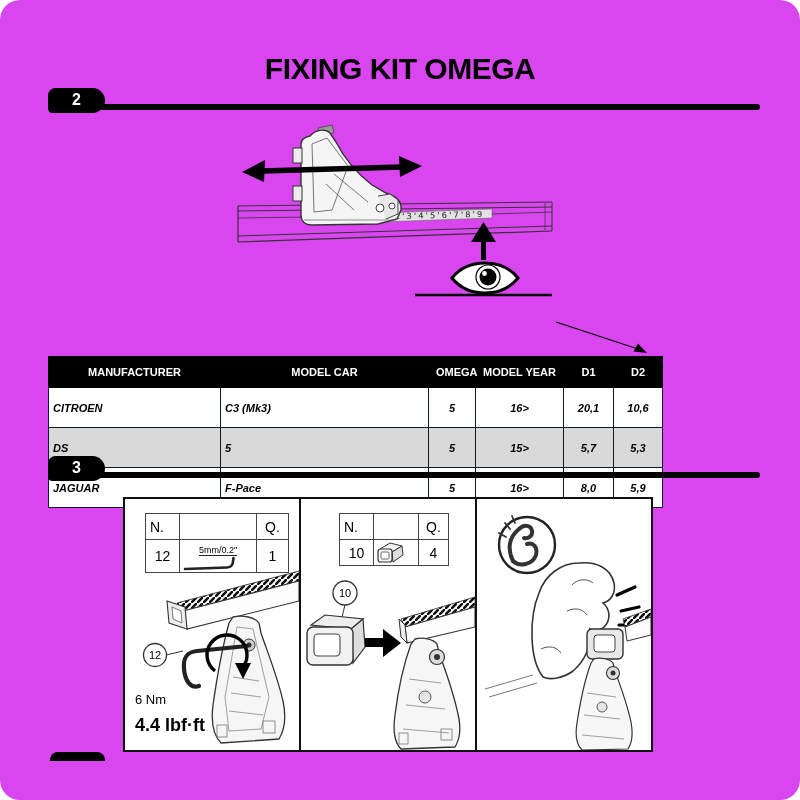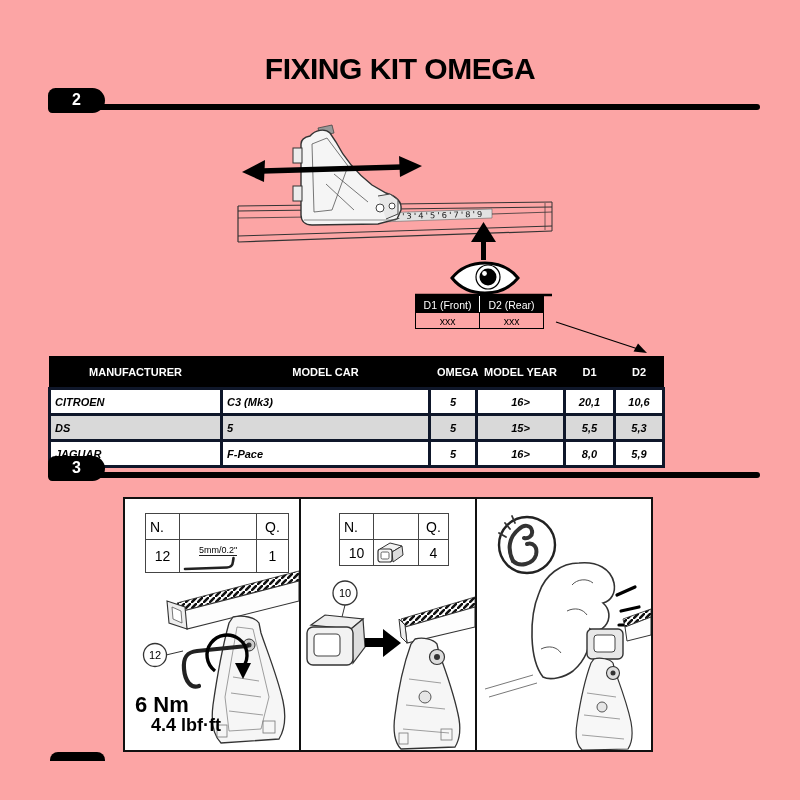--- a/index.html
+++ b/index.html
@@ -1,17 +1,17 @@
 <!DOCTYPE html>
 <html><head>
 <meta charset="utf-8">
 <style>
   html,body{margin:0;padding:0;background:#fff;}
-  .page{position:relative;width:800px;height:800px;background:#fca5a5;overflow:hidden;
-        font-family:"Liberation Sans",sans-serif;color:#000;}
+  .page{position:relative;width:800px;height:800px;background:#d946ef;overflow:hidden;
+        font-family:"Liberation Sans",sans-serif;color:#000;border-radius:20px;}
 
   
   .title{position:absolute;left:0;top:52px;width:800px;text-align:center;
          font-size:30px;font-weight:bold;letter-spacing:-0.5px;}
 
   
   .step{position:absolute;left:48px;width:712px;height:30px;}
   .step .tab{position:absolute;left:0;top:0;width:57px;height:25px;background:#000;
              border-radius:9px 15px 15px 5px;color:#fff;font-size:16px;font-weight:bold;
              text-align:center;line-height:24px;z-index:2;}
@@ -26,21 +26,21 @@
                  font-size:10.5px;padding:0;}
   .mini-table .hd{background:#000;color:#fff;border-color:#000;}
   .mini-table .hd.first{border-right:1px solid #fff;}
 
   
   .fit-table{position:absolute;left:48px;top:356px;width:614px;border-collapse:collapse;
              table-layout:fixed;}
   .fit-table th{background:#000;color:#fff;font-size:11px;font-weight:bold;height:16px;
                 padding:7px;border:1px solid #000;}
   .fit-table td{font-size:11px;font-weight:bold;font-style:italic;height:15px;
-                border:3px solid #0f172a;padding:4px;text-align:center;background:#fff;}
+                border:1px solid #0f172a;padding:12px;text-align:center;background:#fff;}
   .fit-table td.lft{text-align:left;padding-left:4px;}
   .fit-table tr.alt td{background:#d9d9d9;}
 
   
   .panels{position:absolute;left:123px;top:497px;display:flex;}
   .panel{width:174px;height:251px;border:2px solid #111;position:relative;background:#fff;}
   .panel + .panel{margin-left:-2px;}
 
   .nq-table{position:absolute;top:14px;border-collapse:collapse;font-size:14px;background:#fff;}
   .nq-table td{border:1px solid #444;text-align:center;padding:0;height:25px;}
@@ -49,22 +49,22 @@
   .p1 .cN{width:29px;}.p1 .cM{width:76px;}.p1 .cQ{width:31px;}
   .p2 .nq-table{left:38px;}
   .p2 .cN{width:29px;}.p2 .cM{width:44px;}.p2 .cQ{width:29px;}
 
   .keycell{position:relative;}
   .keylabel{display:inline-block;font-size:9px;line-height:10px;border-bottom:1px solid #222;
             margin-top:1px;}
   .art{position:absolute;left:0;top:68px;}
   .art3{position:absolute;left:0;top:0;}
 
-  .torque-nm{position:absolute;left:10px;top:193px;font-size:22px;font-weight:bold;}
-  .torque-lb{position:absolute;left:10px;top:216px;font-size:18px;font-weight:bold;margin-left:16px;}
+  .torque-nm{position:absolute;left:10px;top:193px;font-size:13px;font-weight:normal;}
+  .torque-lb{position:absolute;left:10px;top:216px;font-size:18px;font-weight:bold;}
 
   svg{display:block;}
   .callout-txt{font-size:11px;font-family:"Liberation Sans",sans-serif;}
 </style>
 </head>
 <body>
 
 <div class="page">
 
   <div class="title">FIXING KIT OMEGA</div>
@@ -118,32 +118,20 @@
 
     <g>
       <path d="M 222 160 C 238 140 272 140 288 160 C 272 180 238 180 222 160 Z" fill="#fff" stroke="#000" stroke-width="3"></path>
       <circle cx="258" cy="159" r="12" fill="#fff" stroke="#000" stroke-width="1.2"></circle>
       <circle cx="258" cy="159" r="8.5" fill="#000"></circle>
       <circle cx="254.5" cy="155.5" r="2.4" fill="#fff"></circle>
     </g>
     <path d="M 185 177 L 322 177" stroke="#000" stroke-width="2.5"></path>
   </svg>
 
-  <table class="mini-table">
-    <tbody>
-        <tr>
-      <td class="hd first">D1 (Front)</td>
-      <td class="hd">D2 (Rear)</td>
-    </tr>
-    <tr>
-      <td>xxx</td>
-      <td>xxx</td>
-    </tr>
-  </tbody>
-    </table>
 
   <svg style="position:absolute;left:552px;top:316px;" width="100" height="42" viewBox="0 0 100 42">
     <line x1="4" y1="6" x2="86" y2="33" stroke="#000" stroke-width="1.3"></line>
     <polygon points="95,37 81.5,35.5 86,27.5" fill="#000"></polygon>
   </svg>
 
   <table class="fit-table">
     <colgroup>
       <col style="width:172px">
         <col style="width:208px">
@@ -167,21 +155,21 @@
       <td>5</td>
       <td>16&gt;</td>
       <td>20,1</td>
       <td>10,6</td>
     </tr>
     <tr class="alt">
       <td class="lft">DS</td>
       <td class="lft">5</td>
       <td>5</td>
       <td>15&gt;</td>
-      <td>5,5</td>
+      <td>5,7</td>
       <td>5,3</td>
     </tr>
     <tr>
       <td class="lft">JAGUAR</td>
       <td class="lft">F-Pace</td>
       <td>5</td>
       <td>16&gt;</td>
       <td>8,0</td>
       <td>5,9</td>
     </tr>

